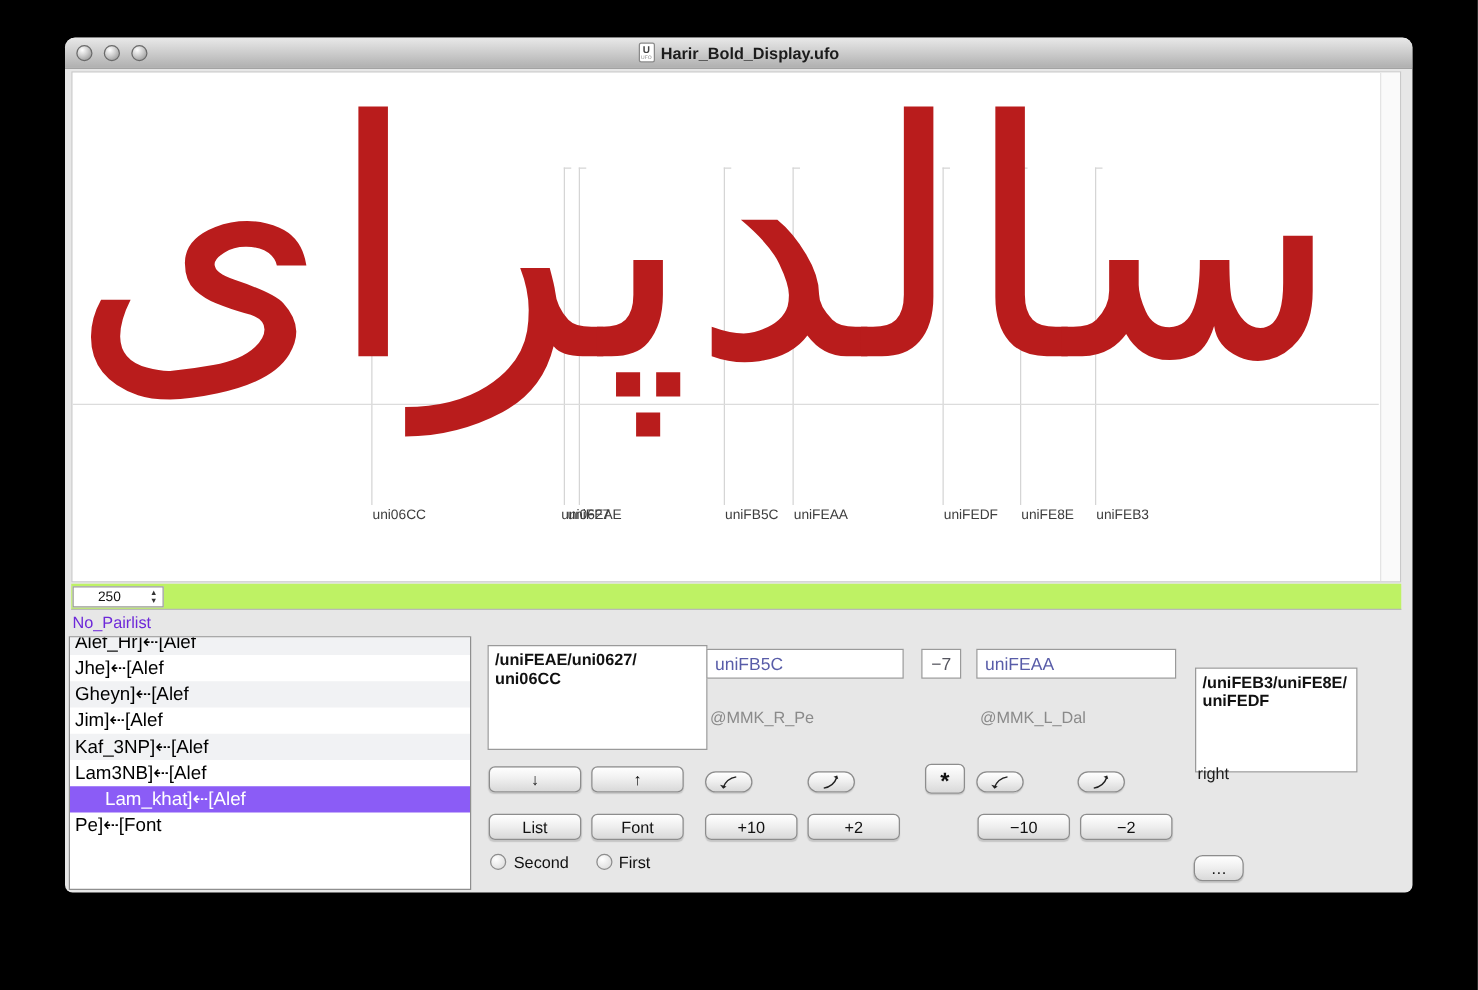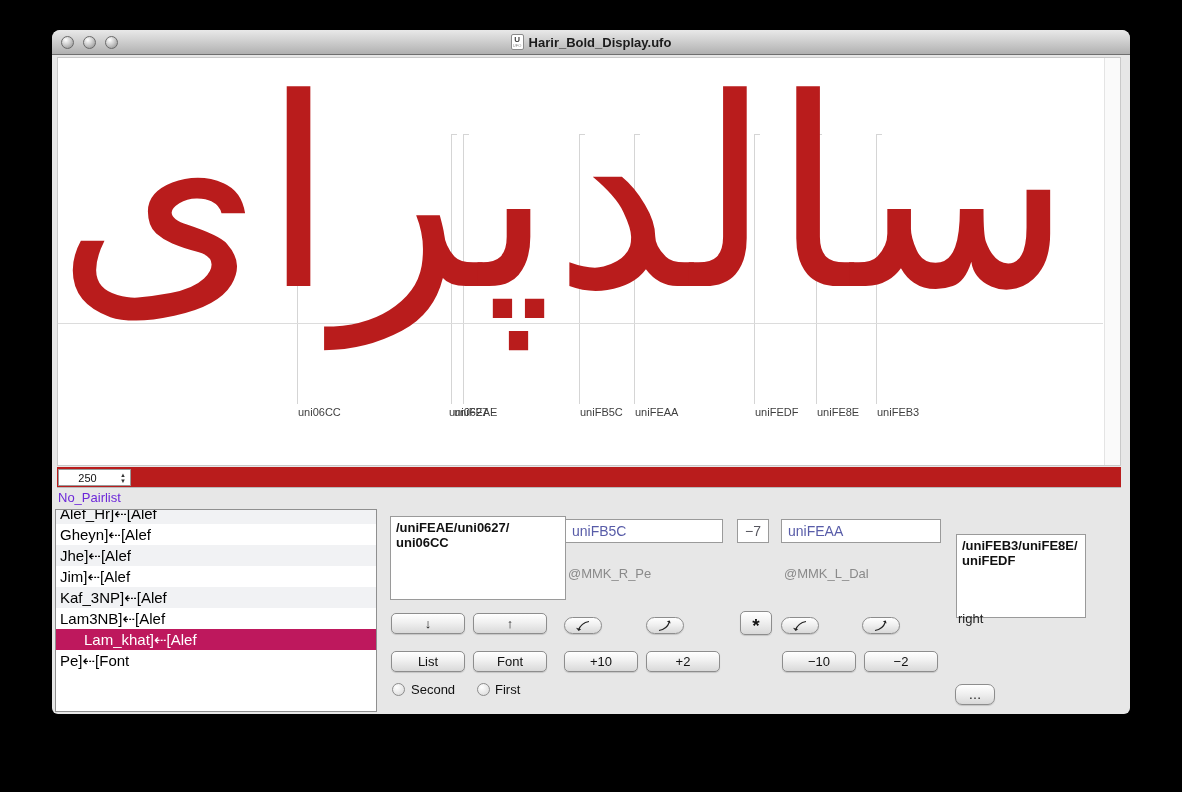--- a/index.html
+++ b/index.html
@@ -26,36 +26,36 @@
     border:1px solid #c9c9c9;box-sizing:border-box;overflow:hidden;}
   .scrolltrack{position:absolute;right:0;top:0;width:15px;height:100%;
     background:#fafafa;border-left:1px solid #e4e4e4;}
   .guide{position:absolute;top:76px;height:270px;width:1px;background:#d5d5d5;}
   .guide::before{content:"";position:absolute;left:0;top:0;width:6px;height:1px;background:#d5d5d5;}
   .baseline{position:absolute;left:0;top:265px;width:1045px;height:1px;background:#dcdcdc;}
   .preview{position:absolute;right:48px;top:6px;font-family:"DejaVu Sans",sans-serif;
     font-size:263px;line-height:1;color:#b91c1c;direction:rtl;white-space:nowrap;}
   .glabel{position:absolute;top:348px;font-size:11px;color:#3e3e3e;background:transparent;}
   
-  .zoomstrip{position:absolute;left:5px;top:437px;width:1064px;height:21px;background:#b91c1c;
+  .zoomstrip{position:absolute;left:5px;top:437px;width:1064px;height:21px;background:#bef264;
     border-bottom:1px solid #b9b9b9;box-sizing:border-box;}
   .zoombox{position:absolute;left:1px;top:2px;width:73px;height:17px;background:#fff;
     border:1px solid #9a9a9a;box-sizing:border-box;font-size:11px;color:#111;
     display:flex;align-items:center;}
   .zoombox .val{flex:1;text-align:center;}
   .stepper{width:14px;display:flex;flex-direction:column;align-items:center;
     font-size:6px;line-height:6px;color:#333;}
   
   .nplabel{position:absolute;left:6px;top:460px;font-size:13px;color:#6d28d9;}
   .pairlist{position:absolute;left:3px;top:479px;width:322px;height:203px;background:#fff;
     border:1px solid #8f8f8f;box-sizing:border-box;overflow:hidden;}
   .pl-inner{margin-top:-7px;}
   .row{height:21px;line-height:21px;font-size:15px;color:#000;padding-left:4px;white-space:nowrap;}
   .row:nth-child(odd){background:#f1f2f4;}
-  .row.sel{background:#be185d;color:#fff;padding-left:28px;}
+  .row.sel{background:#8b5cf6;color:#fff;padding-left:28px;}
   
   .field,.tarea{position:absolute;background:#fff;border:1px solid #9a9a9a;box-sizing:border-box;
     font-size:14px;color:#111;}
   .tarea{font-size:13px;font-weight:bold;padding:3px 5px;white-space:pre-line;line-height:15px;}
   .field{display:flex;align-items:center;padding-left:6px;}
   .blue{color:#585ca8;}
   .grayval{color:#55555e;justify-content:center;padding-left:0;}
   .glabel2{position:absolute;font-size:13px;color:#8a8a8a;}
   .sidelabel{position:absolute;font-size:13px;color:#1c1c1c;}
   
@@ -115,22 +115,22 @@
       <div class="zoombox">
         <span class="val">250</span>
         <span class="stepper">▲<br>▼</span>
       </div>
     </div>
 
     <div class="nplabel">No_Pairlist</div>
     <div class="pairlist">
       <div class="pl-inner">
         <div class="row">Alef_Hr]⇠[Alef</div>
+        <div class="row">Jhe]⇠[Alef</div>
         <div class="row">Gheyn]⇠[Alef</div>
-        <div class="row">Jhe]⇠[Alef</div>
         <div class="row">Jim]⇠[Alef</div>
         <div class="row">Kaf_3NP]⇠[Alef</div>
         <div class="row">Lam3NB]⇠[Alef</div>
         <div class="row sel">Lam_khat]⇠[Alef</div>
         <div class="row">Pe]⇠[Font</div>
       </div>
     </div>
 
     <div class="tarea" style="left:338px;top:486px;width:176px;height:84px">/uniFEAE/uni0627/
 uni06CC</div>

